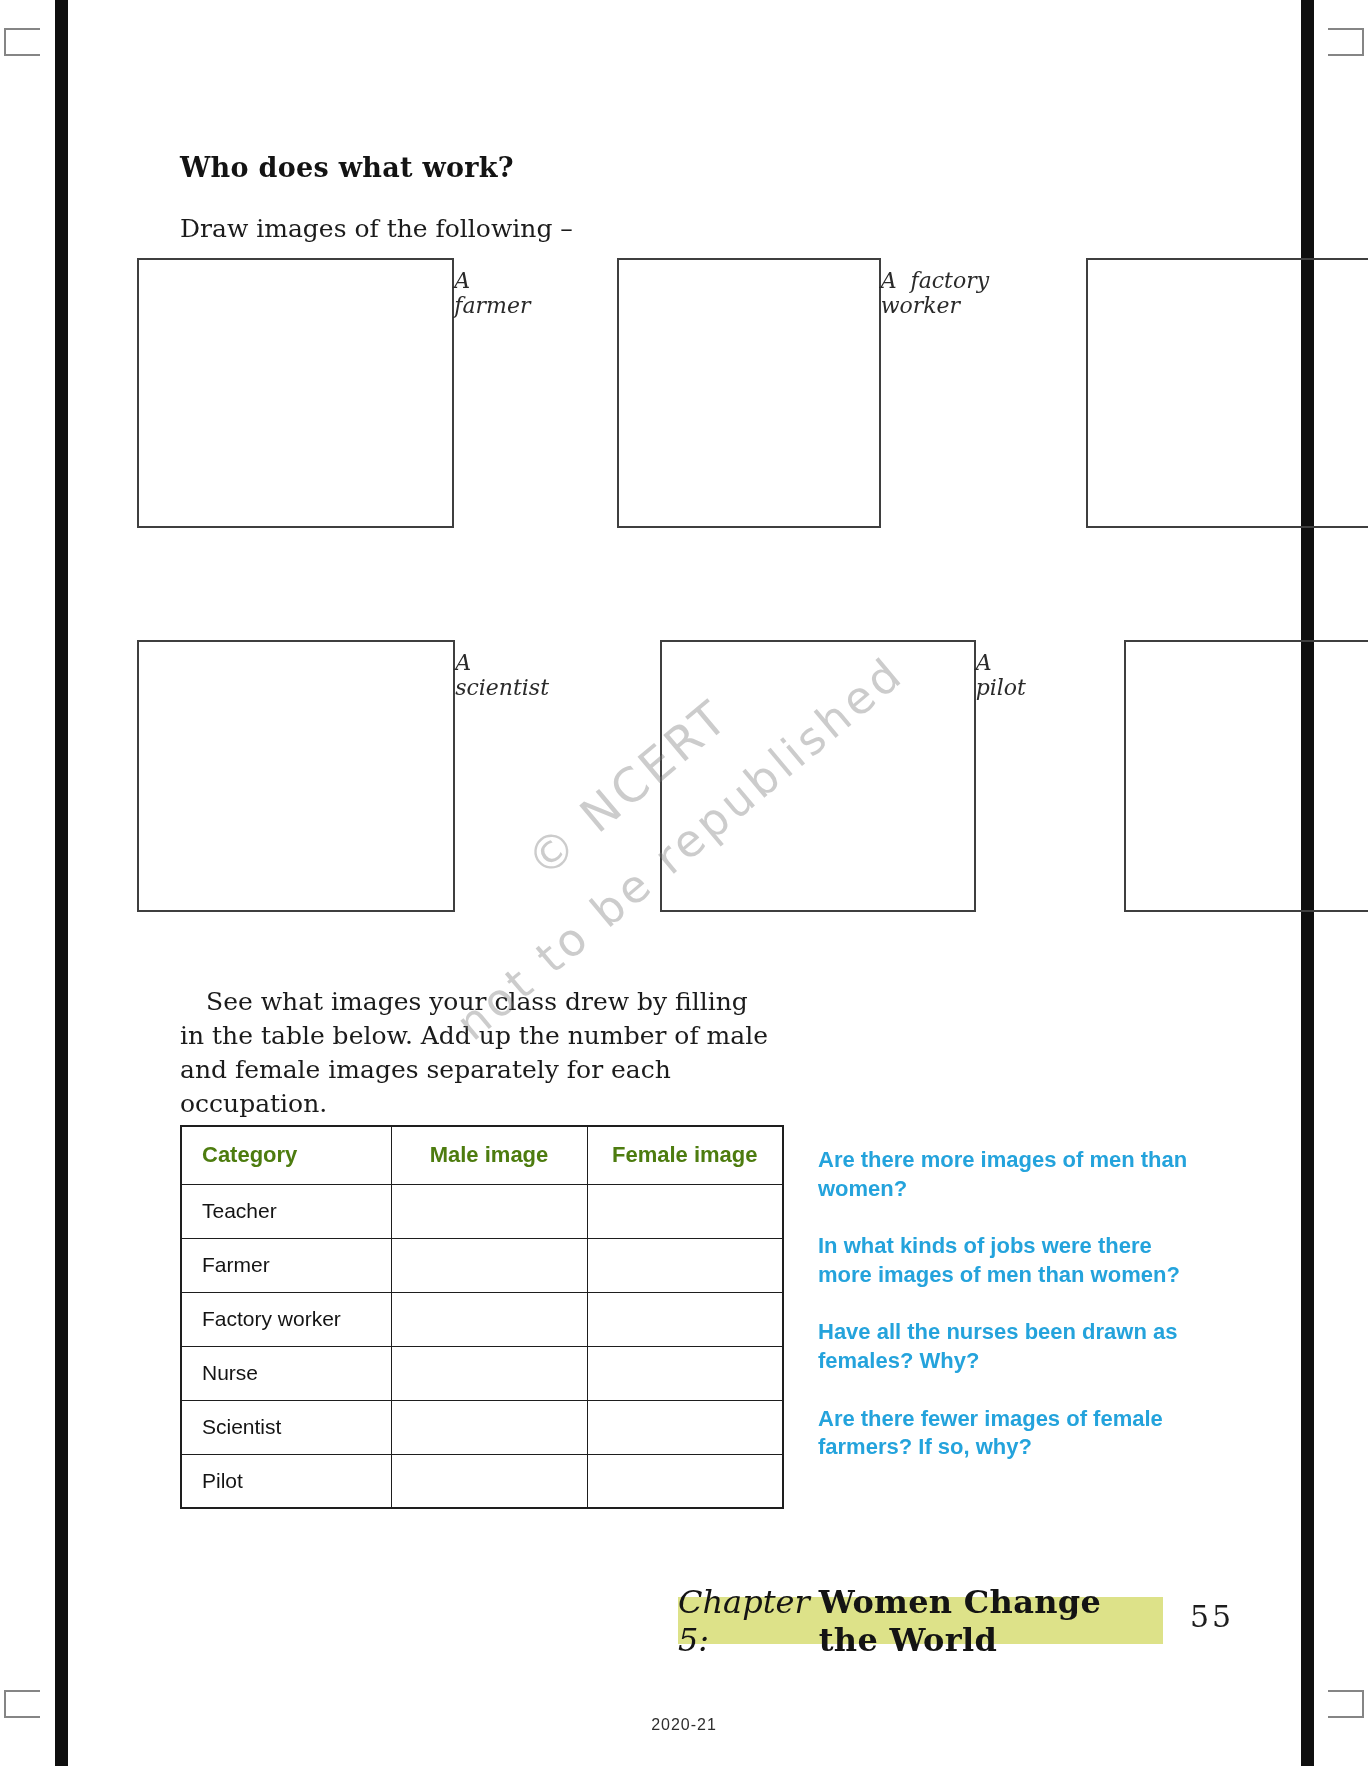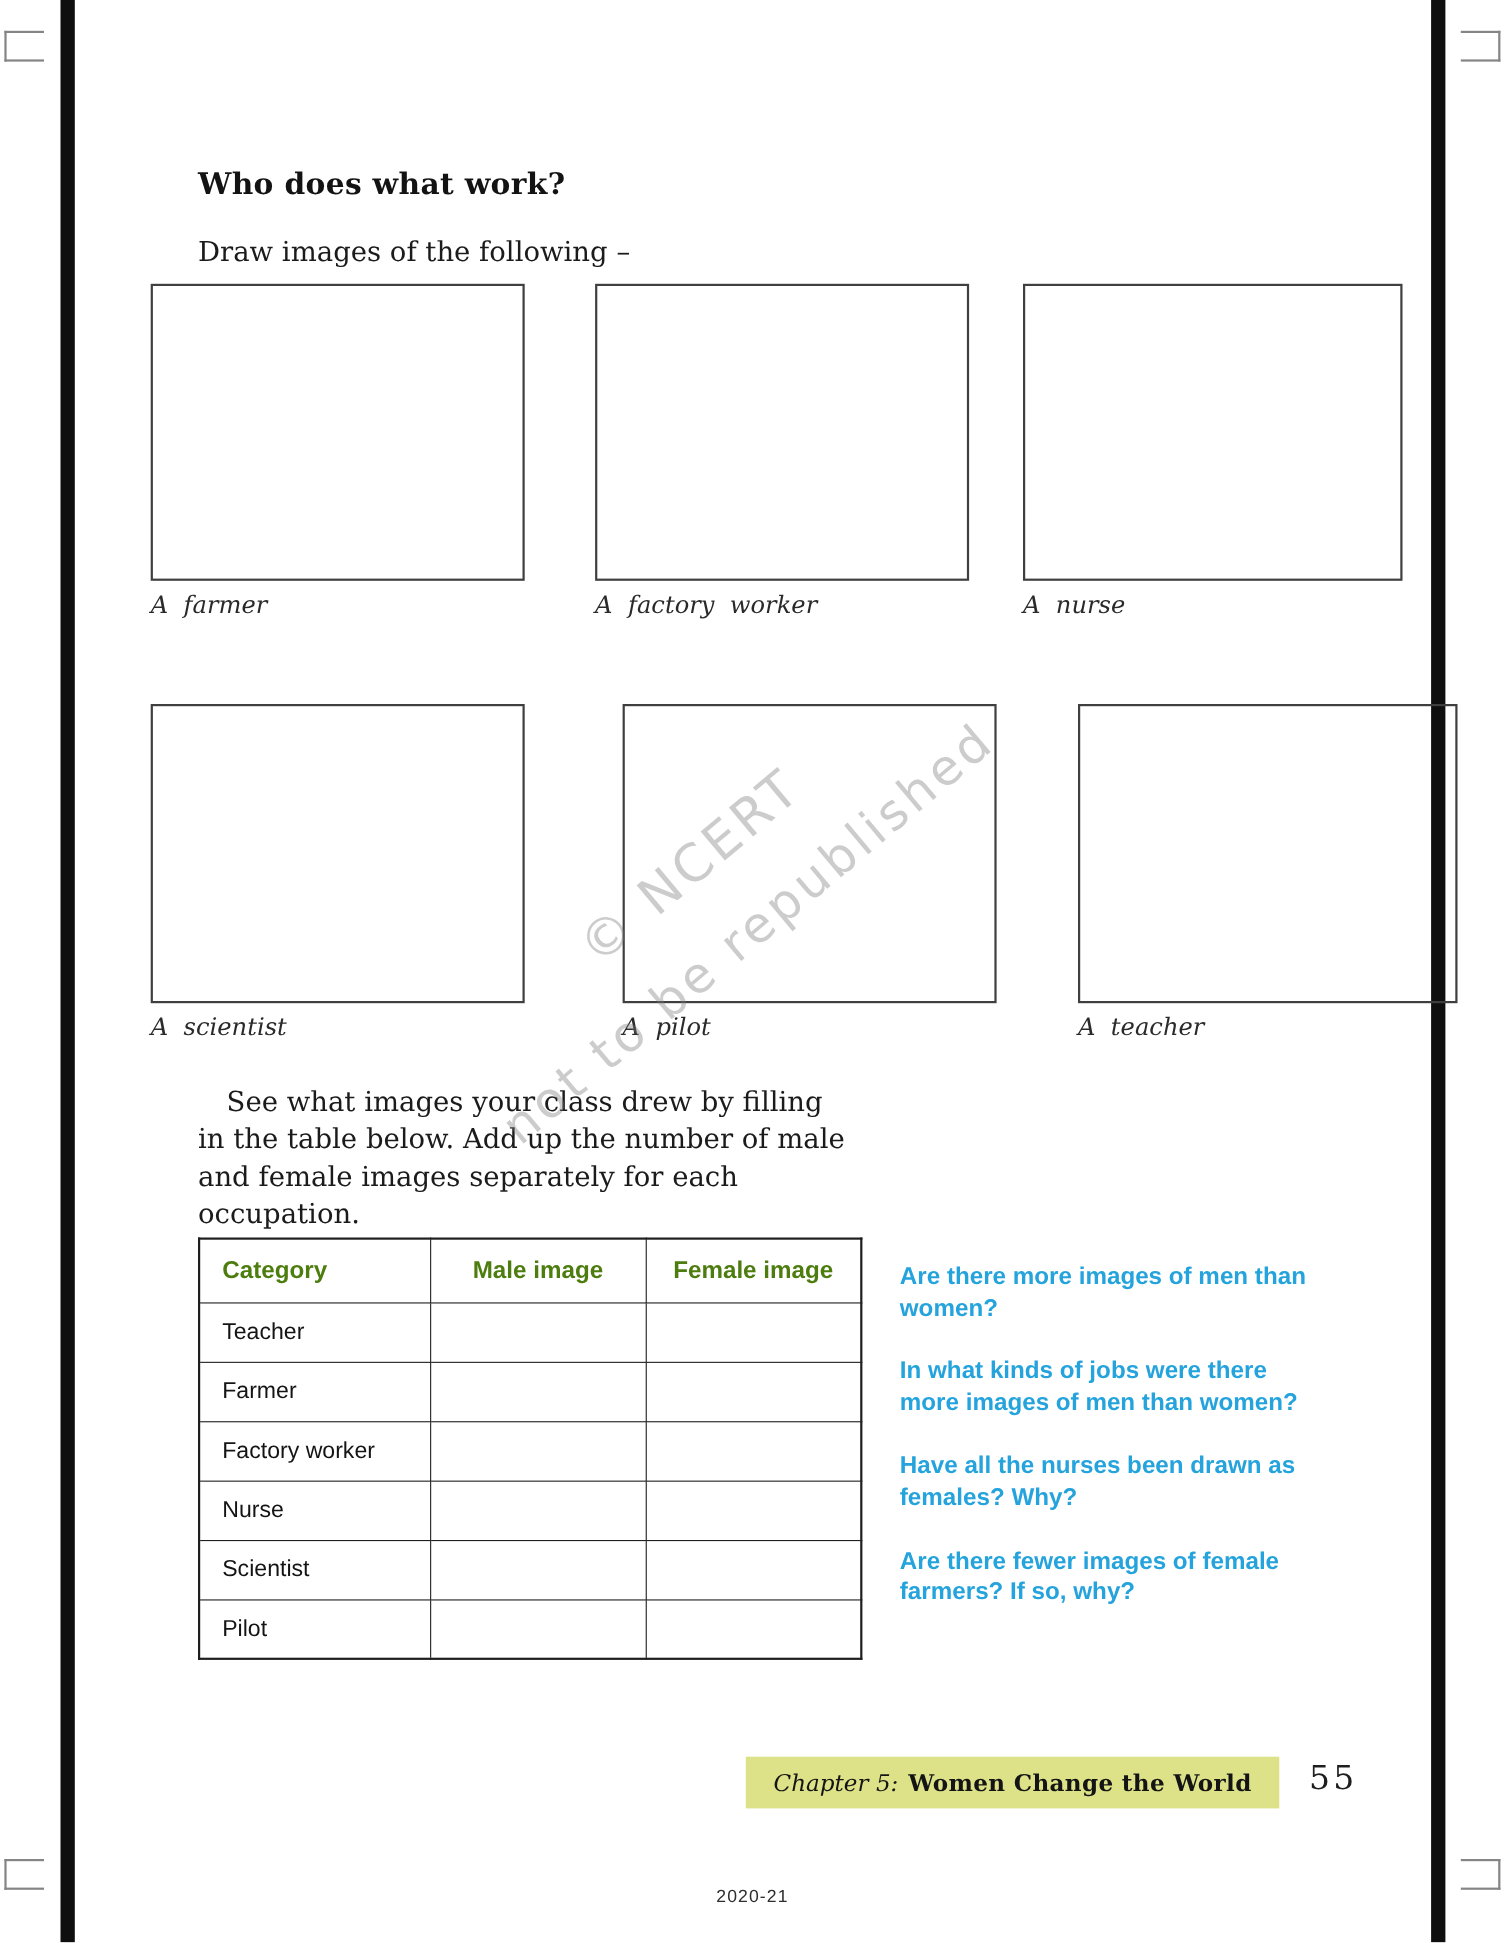--- a/index.html
+++ b/index.html
@@ -13,21 +13,21 @@
   .print-bar.right { left:1301px; }
 
   .mark { position:absolute; background:#858585; }
 
   .heading { position:absolute; left:180px; top:152px; font-size:27px; font-weight:bold; letter-spacing:0.3px; color:#131313; }
   .instruction { position:absolute; left:180px; top:214px; font-size:25px; color:#1b1b1b; }
 
   .box-row { position:absolute; left:137px; display:flex; align-items:flex-start; }
   .box-row.row1 { top:258px; }
   .box-row.row2 { top:640px;gap:25px; }
-  .box-cell { display:flex; flex-direction:column; }
+  .box-cell { display:flex; flex-direction:row; }
   .box-cell.mid  { margin-left:64px; }
   .box-cell.last { margin-left:49px; }
   .draw-box { width:340px; height:270px; border:2px solid #3f3f3f; background:transparent; }
   .row2 .draw-box { height:272px; }
   .box-cell.wide .draw-box { width:345px; }
   .caption { margin-top:10px; font-style:italic; font-size:22px; word-spacing:7px; color:#2a2a2a; }
 
   .intro { position:absolute; left:180px; top:985px; width:590px; font-size:25px; line-height:1.36; text-indent:26px; color:#1b1b1b; }
 
   .class-table { position:absolute; left:180px; top:1125px; border-collapse:collapse; table-layout:fixed;
@@ -43,21 +43,21 @@
   .questions { position:absolute; left:818px; top:1146px; width:392px; font-family:"Liberation Sans", sans-serif; }
   .question { color:#24a3dc; font-weight:bold; font-size:22px; line-height:1.3; margin-bottom:29px; }
 
   .watermark { position:absolute; font-family:"DejaVu Sans", sans-serif; color:rgba(120,120,120,0.38);
                letter-spacing:4px; transform-origin:left top; transform:rotate(-40deg);
                z-index:6; pointer-events:none; white-space:nowrap; }
   .wm1 { left:516px; top:846px; font-size:47px; }
   .wm2 { left:446px; top:1010px; font-size:45px; }
 
   .chapter-bar { position:absolute; left:678px; top:1597px; width:485px; height:47px; background:#dde289;
-                 display:flex; align-items:center; justify-content:center; font-size:21px; color:#141414; }
+                 display:flex; align-items:center; justify-content:center; font-size:32px; color:#141414; }
   .chapter-label { font-style:italic; }
   .chapter-title { font-weight:bold; margin-left:9px; letter-spacing:0.3px; }
 
   .page-number { position:absolute; left:1190px; top:1599px; font-size:30px; letter-spacing:3px; color:#1e1e1e; }
 
   .print-year { position:absolute; left:0; top:1716px; width:100%; text-align:center;
                 font-family:"Liberation Sans", sans-serif; font-size:16px; letter-spacing:1px; color:#2e2e2e; }
 </style>
 </head>
 <body>

